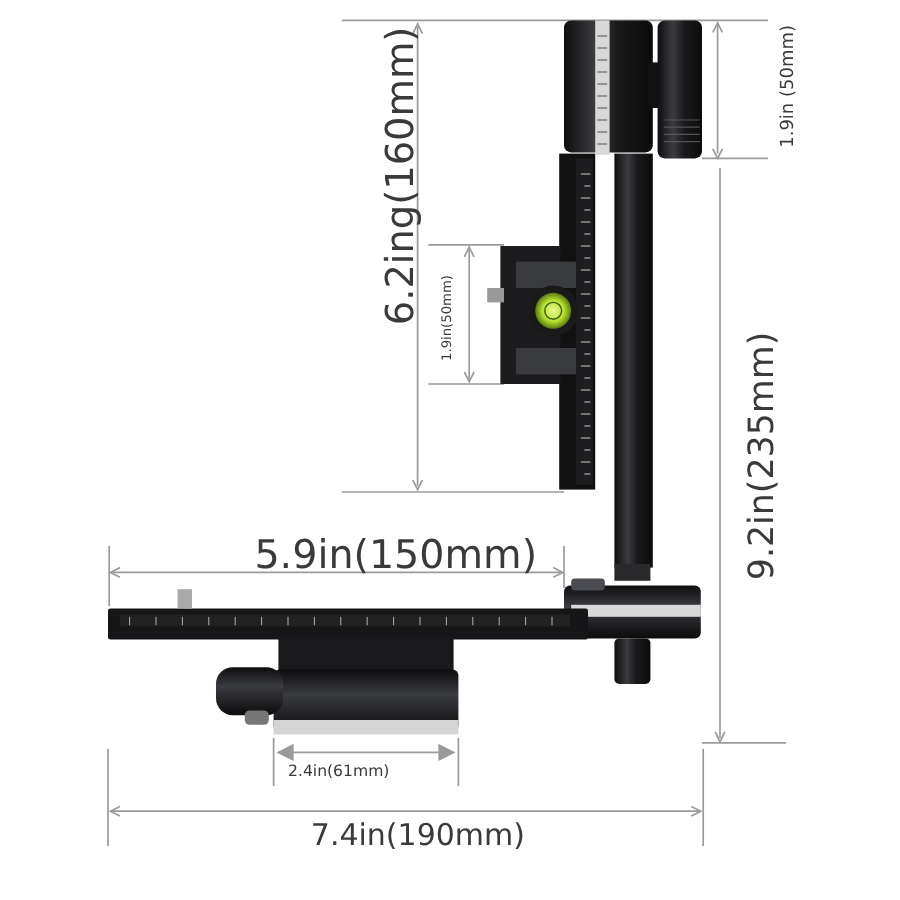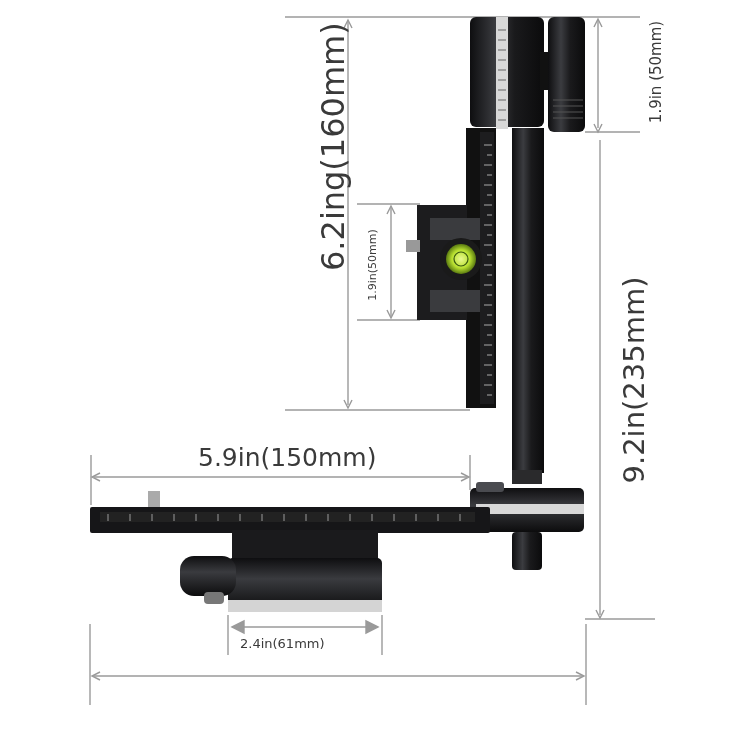--- a/index.html
+++ b/index.html
@@ -185,18 +185,19 @@
   </svg>
 
   <div class="label vert" style="left:232px;top:146px;width:210px;height:40px;font-size:32px;text-align:center;">6.2ing(160mm)</div>
 
   <div class="label vert" style="left:594px;top:62px;width:130px;height:20px;font-size:15px;text-align:center;">1.9in (50mm)</div>
 
   <div class="label vert" style="left:325px;top:257px;width:100px;height:16px;font-size:11px;text-align:center;">1.9in(50mm)</div>
 
   <div class="label vert" style="left:522px;top:363px;width:230px;height:34px;font-size:29px;text-align:center;">9.2in(235mm)</div>
 
-  <div class="label" style="left:198px;top:445px;font-size:25px;">5.9in(150mm)</div>
+  <div class="label" style="left:212px;top:445px;font-size:33px;">5.9in(150mm)</div>
 
   <div class="label" style="left:240px;top:637px;font-size:13px;">2.4in(61mm)</div>
 
+  <div class="label" style="left:259px;top:683px;font-size:25px;">7.4in(190mm)</div>
 
 </div>
 
 </body></html>

